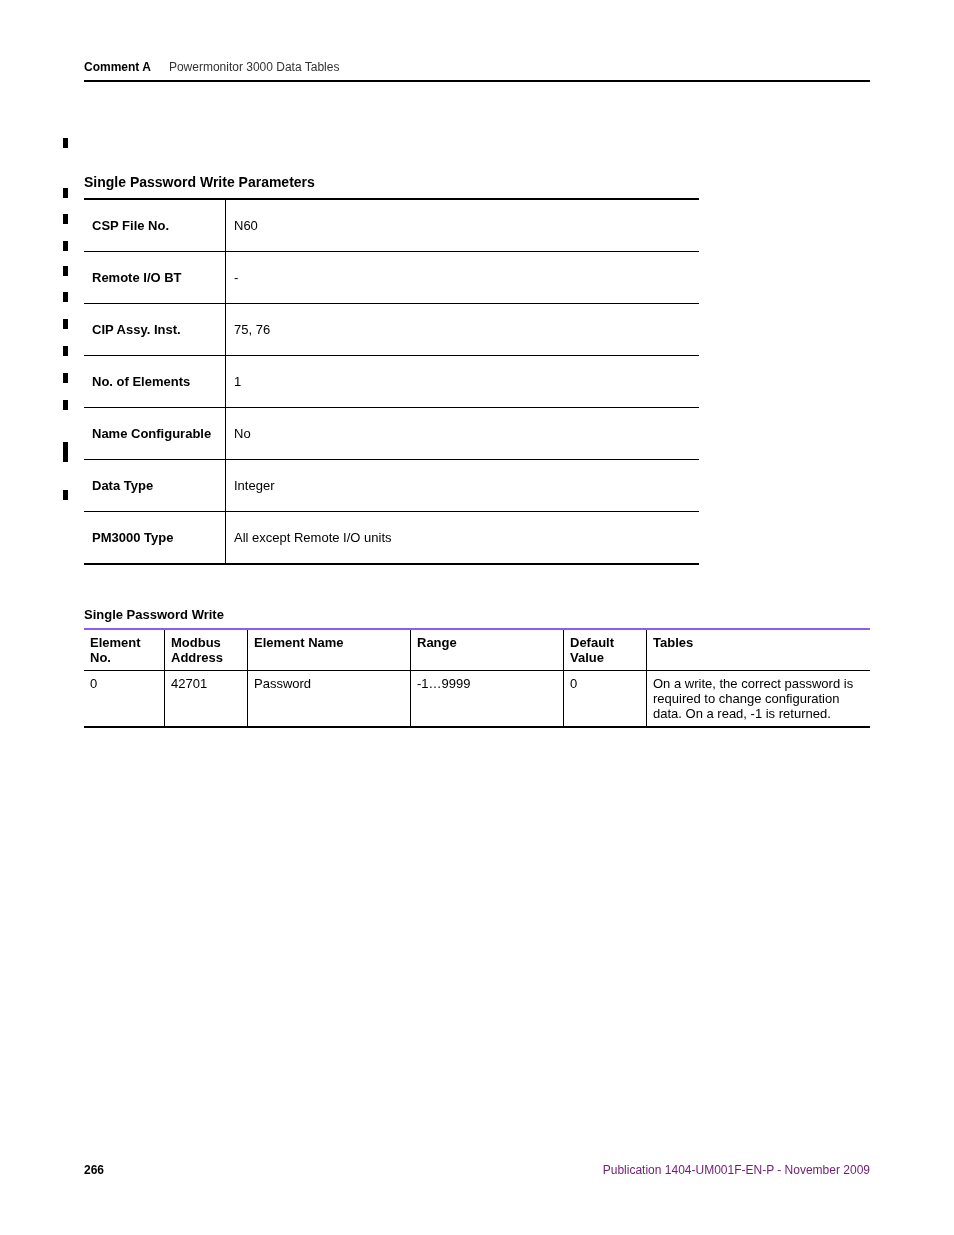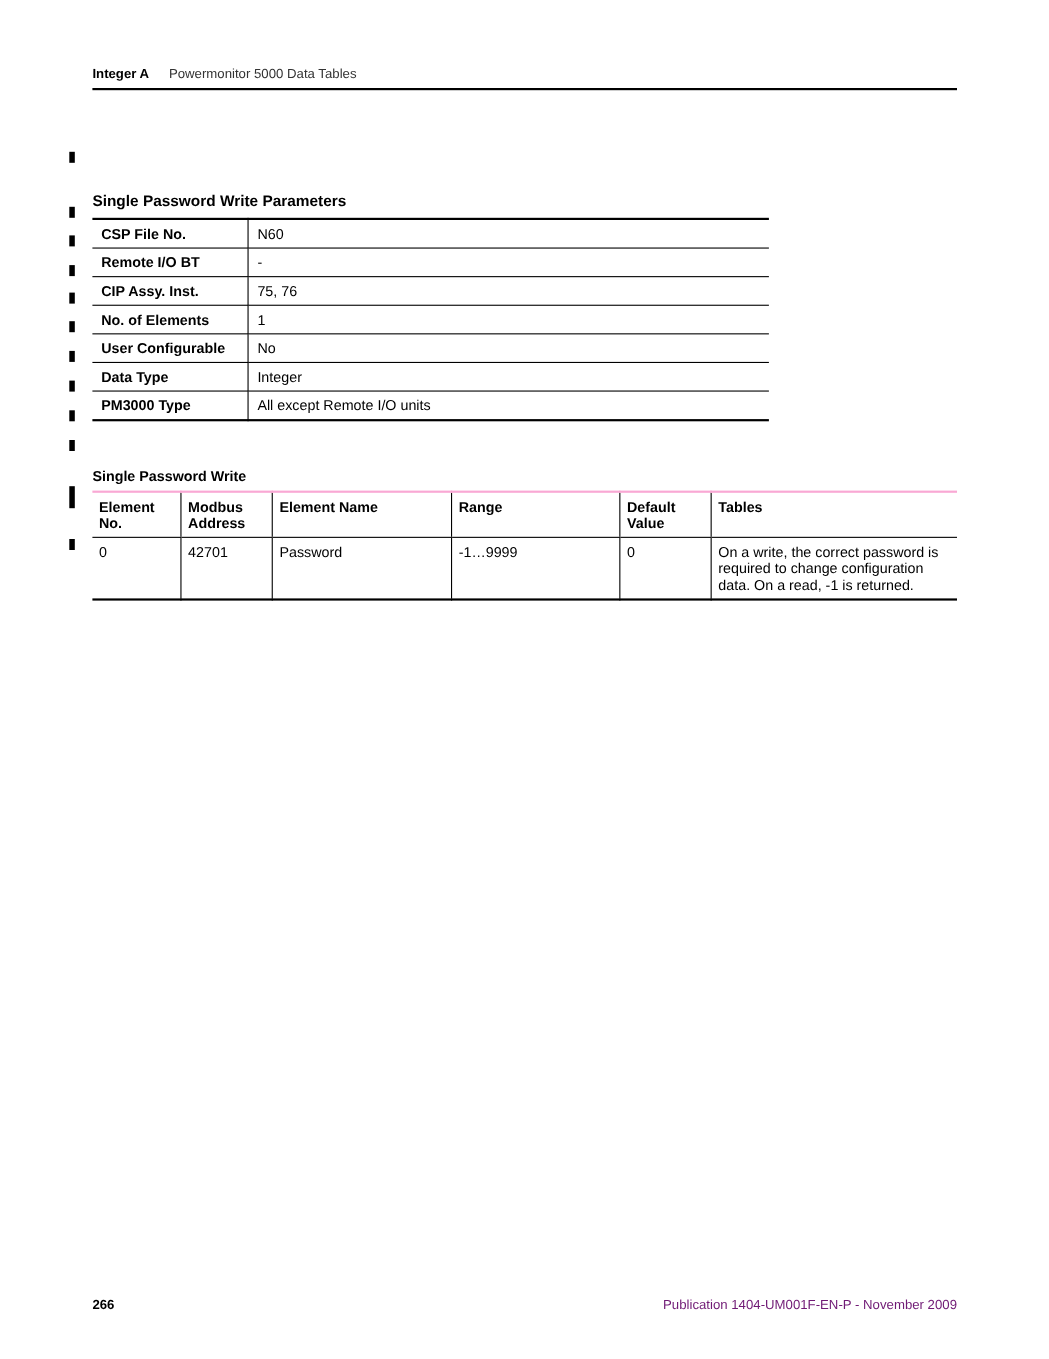--- a/index.html
+++ b/index.html
@@ -39,41 +39,41 @@
   }
   .param-table {
     border-collapse: collapse;
     width: 615px;
     border-top: 2px solid #000;
     border-bottom: 2px solid #000;
   }
   .param-table td {
     border-bottom: 1px solid #000;
     font-size: 13px;
-    padding: 5px 8px;
+    padding: 18px 8px;
     vertical-align: top;
   }
   .param-table tr:last-child td {
     border-bottom: none;
   }
   .param-table td.label {
     font-weight: bold;
     width: 125px;
     border-right: 1px solid #000;
   }
   .sub-title {
     font-weight: bold;
     font-size: 13px;
     margin-top: 42px;
     margin-bottom: 6px;
   }
   .data-table {
     border-collapse: collapse;
     width: 100%;
-    border-top: 2px solid #f9a8d4;
+    border-top: 2px solid #8b5cf6;
     border-bottom: 2px solid #000;
   }
   .data-table th {
     font-weight: bold;
     font-size: 13px;
     text-align: left;
     padding: 5px 6px;
     border-left: 1px solid #000;
     border-bottom: 1px solid #000;
     vertical-align: top;
@@ -91,21 +91,21 @@
     border-left: none;
   }
   .col-elno { width: 68px; }
   .col-modbus { width: 70px; }
   .col-elname { width: 150px; }
   .col-range { width: 140px; }
   .col-default { width: 70px; }
   .col-comment { }
   .footer {
     position: absolute;
-    bottom: 42px;
+    bottom: 58px;
     left: 84px;
     right: 84px;
     display: flex;
     justify-content: space-between;
     font-size: 12px;
   }
   .footer .pgnum { font-weight: bold; }
   .footer .pub { color: #701a75; }
   
   .changebar {
@@ -114,22 +114,22 @@
     width: 5px;
     background: #000;
   }
 </style>
 </head>
 <body>
 
 <div class="page">
 
   <div class="header-row">
-    <span class="ap">Integer A</span>
-    <span class="title">Powermonitor 5000 Data Tables</span>
+    <span class="ap">Comment A</span>
+    <span class="title">Powermonitor 3000 Data Tables</span>
   </div>
 
   <div class="changebar" style="top:138px;height:10px;"></div>
   <div class="changebar" style="top:188px;height:10px;"></div>
   <div class="changebar" style="top:214px;height:10px;"></div>
   <div class="changebar" style="top:241px;height:10px;"></div>
   <div class="changebar" style="top:266px;height:10px;"></div>
   <div class="changebar" style="top:292px;height:10px;"></div>
   <div class="changebar" style="top:319px;height:10px;"></div>
   <div class="changebar" style="top:346px;height:10px;"></div>
@@ -152,21 +152,21 @@
     </tr>
     <tr>
       <td class="label">CIP Assy. Inst.</td>
       <td>75, 76</td>
     </tr>
     <tr>
       <td class="label">No. of Elements</td>
       <td>1</td>
     </tr>
     <tr>
-      <td class="label">User Configurable</td>
+      <td class="label">Name Configurable</td>
       <td>No</td>
     </tr>
     <tr>
       <td class="label">Data Type</td>
       <td>Integer</td>
     </tr>
     <tr>
       <td class="label">PM3000 Type</td>
       <td>All except Remote I/O units</td>
     </tr>

